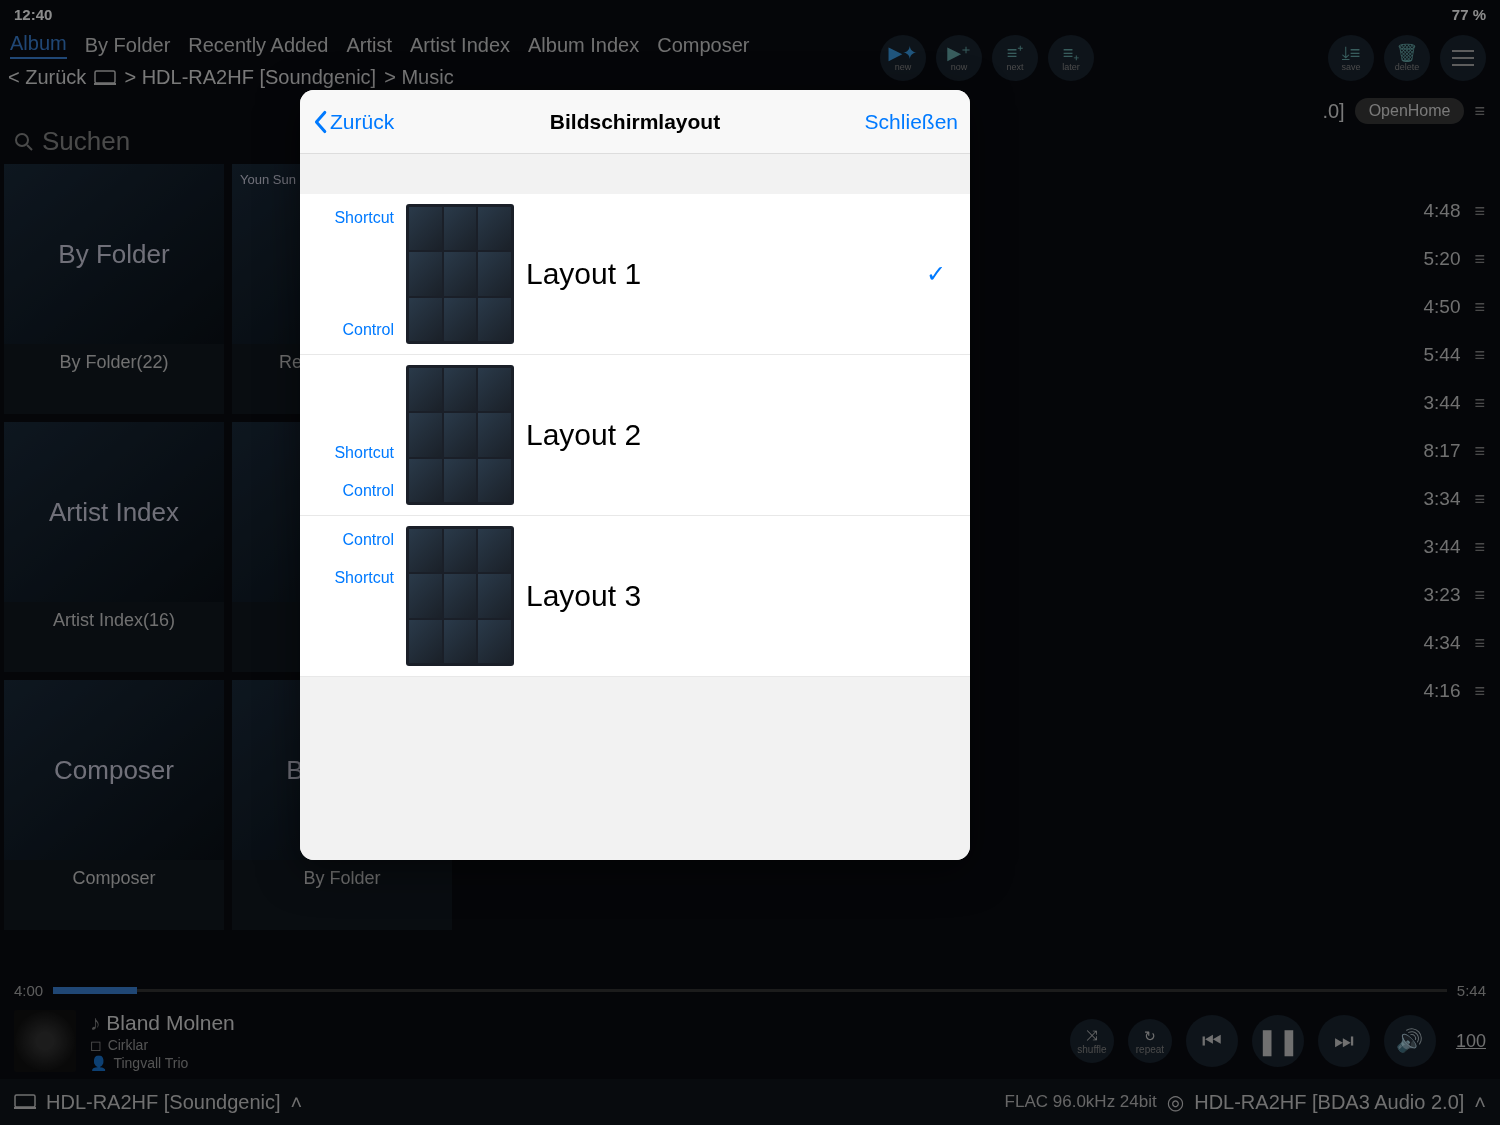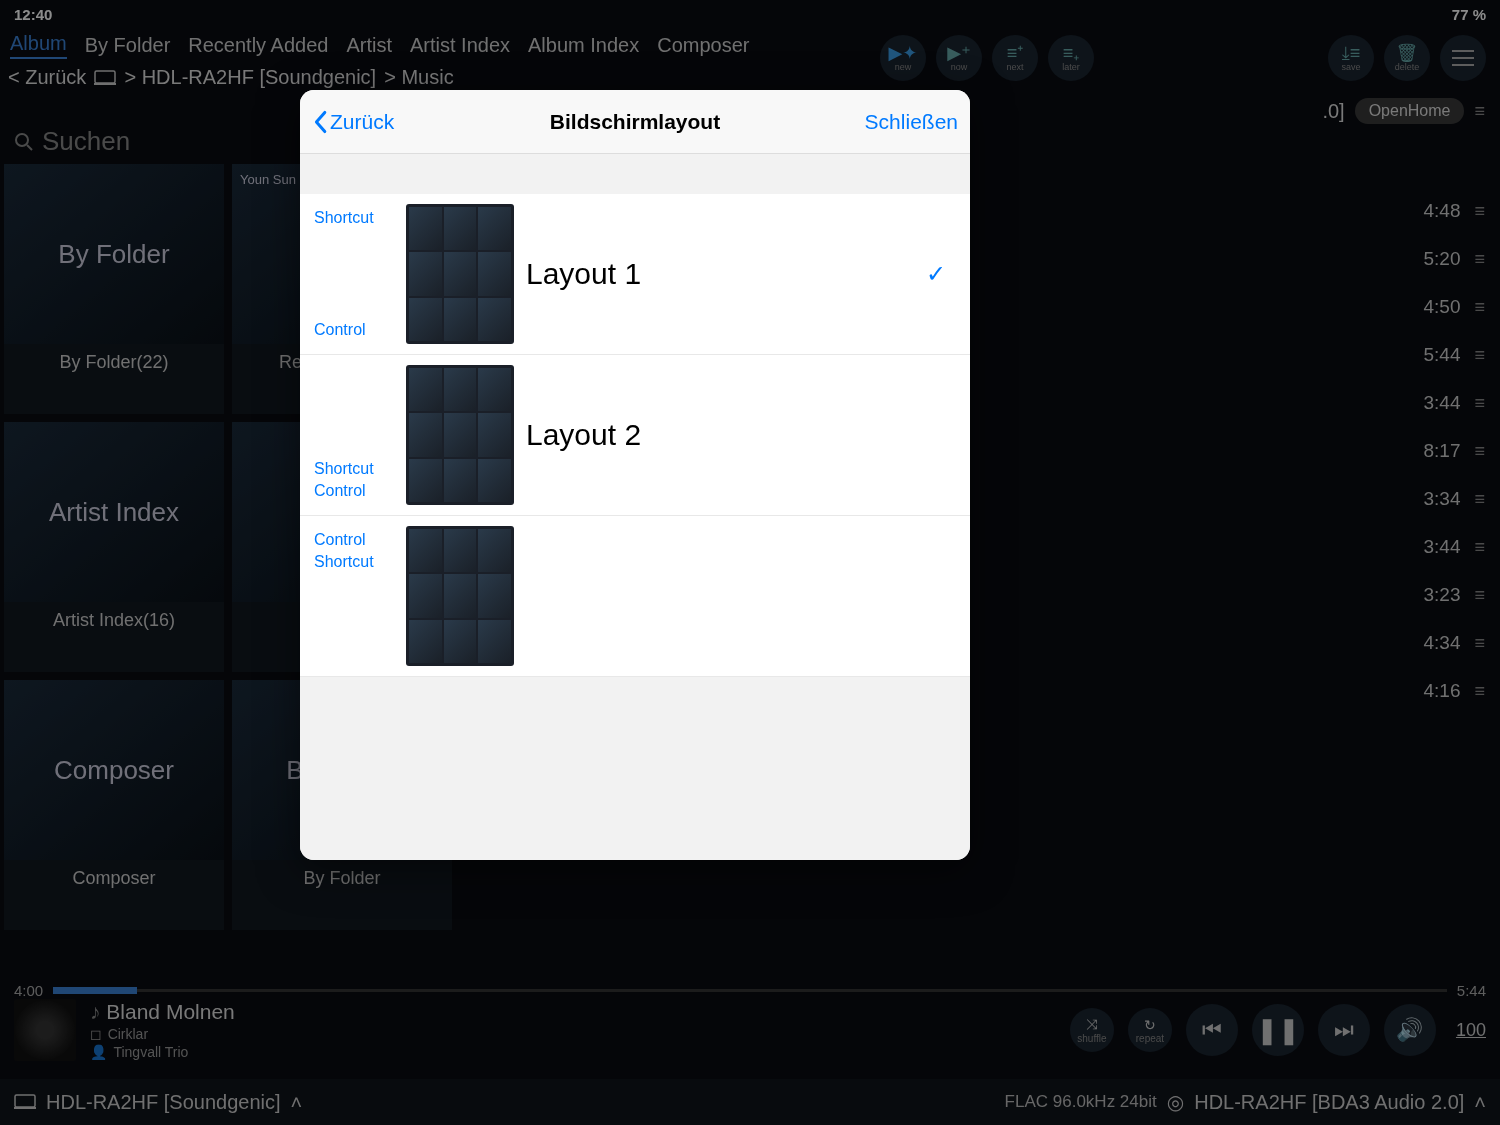--- a/index.html
+++ b/index.html
@@ -28,21 +28,21 @@
 .tile .imgbox { width: 100%; height: 180px; background: linear-gradient(140deg,#1a2a3a,#0a1118); display: flex; align-items: center; justify-content: center; font-size: 26px; color: #ccd; font-weight: 300; text-align: center; padding: 8px; }
 .tile .caption { text-align: center; font-size: 18px; color: #ccc; padding-top: 8px; }
 
 .tracklist { position: absolute; top: 200px; right: 14px; width: 200px; display: flex; flex-direction: column; gap: 26px; }
 .trackrow { display: flex; justify-content: flex-end; align-items: center; gap: 14px; font-size: 19px; color: #ccc; }
 .listicon { color: #888; font-size: 18px; letter-spacing: 1px; }
 
 .openhome-row { position: absolute; top: 98px; right: 14px; display: flex; align-items: center; gap: 10px; }
 .openhome { background: #3a3a3a; border-radius: 14px; padding: 4px 14px; font-size: 16px; color: #ddd; }
 
-.playbar { position: absolute; bottom: 53px; left: 0; right: 0; height: 84px; display: flex; align-items: center; padding: 0 14px; gap: 14px; }
+.playbar { position: absolute; bottom: 42px; left: 0; right: 0; height: 84px; display: flex; align-items: center; padding: 0 14px; gap: 14px; }
 .progress { position: absolute; bottom: 126px; left: 14px; right: 14px; display: flex; align-items: center; gap: 10px; font-size: 15px; color: #aaa; }
 .progress .bar { flex: 1; height: 3px; background: #333; position: relative; }
 .progress .bar::before { content:''; position:absolute; left:0; top:-2px; width:6%; height:7px; background:#3b82d6; }
 .albumart { width: 62px; height: 62px; background: radial-gradient(circle,#333 20%,#111 70%); border-radius: 3px; }
 .nowplaying { display: flex; flex-direction: column; gap: 2px; }
 .nowplaying .title { font-size: 21px; color: #ddd; }
 .nowplaying .sub { font-size: 14px; color: #999; display: flex; align-items: center; gap: 6px; }
 .playbar .spacer { flex: 1; }
 .pbtn { width: 52px; height: 52px; border-radius: 50%; background: #1a2530; display: flex; align-items: center; justify-content: center; font-size: 22px; color: #ccc; }
 .pbtn.sm { width: 44px; height: 44px; font-size: 14px; flex-direction: column; gap:0; }
@@ -56,21 +56,21 @@
 .overlay { position: absolute; inset: 0; background: rgba(0,0,0,0.45); }
 .modal { position: absolute; top: 90px; left: 300px; width: 670px; height: 770px; background: #f5f5f5; border-radius: 14px; overflow: hidden; display: flex; flex-direction: column; box-shadow: 0 10px 40px rgba(0,0,0,0.5); }
 .modal-header { height: 64px; display: flex; align-items: center; justify-content: space-between; padding: 0 12px; background: #f8f8f8; border-bottom: 1px solid #ddd; }
 .modal-header .back { color: #007aff; font-size: 21px; display: flex; align-items: center; gap: 2px; }
 .modal-header .back svg { width: 16px; height: 24px; }
 .modal-header .title { font-size: 21px; font-weight: 600; color: #000; position: absolute; left:0; right:0; text-align:center; pointer-events:none; }
 .modal-header .close { color: #007aff; font-size: 21px; margin-left: 32px; }
 .modal-body { flex:1; background: #fff; overflow-y:auto; }
 .modal-body .spacer-top { height: 40px; background: #f2f2f2; }
 .layout-row { display: flex; align-items: center; padding: 10px 14px; border-bottom: 1px solid #e8e8e8; background: #fff; min-height: 158px; gap: 12px; }
-.layout-labels { width: 80px; display: flex; flex-direction: column; color: #007aff; font-size: 16px; gap: 4px; text-align: left; }
+.layout-labels { width: 80px; display: flex; flex-direction: column; color: #007aff; font-size: 16px; gap: 20px; text-align: right; }
 .layout-thumb { width: 108px; height: 140px; background: #1a1f28; border-radius: 3px; display: grid; grid-template-columns: repeat(3,1fr); grid-auto-rows: 1fr; gap: 2px; padding: 3px; }
 .layout-thumb div { background: linear-gradient(135deg,#2a3a4a,#1a2028); }
 .layout-name { font-size: 30px; color: #000; flex: 1; }
 .check { color: #007aff; font-size: 24px; padding-right: 10px; }
 
 svg { display: block; }
 </style>
 </head>
 <body>
 
@@ -360,17 +360,18 @@
           <div></div>
           <div></div>
           <div></div>
           <div></div>
           <div></div>
           <div></div>
           <div></div>
           <div></div>
           <div></div>
         </div>
+      <div class="layout-name">Layout 3</div>
     </div>
 
     <div style="background:#f2f2f2;height:300px"></div>
   </div>
 </div>
 
 </body></html>

